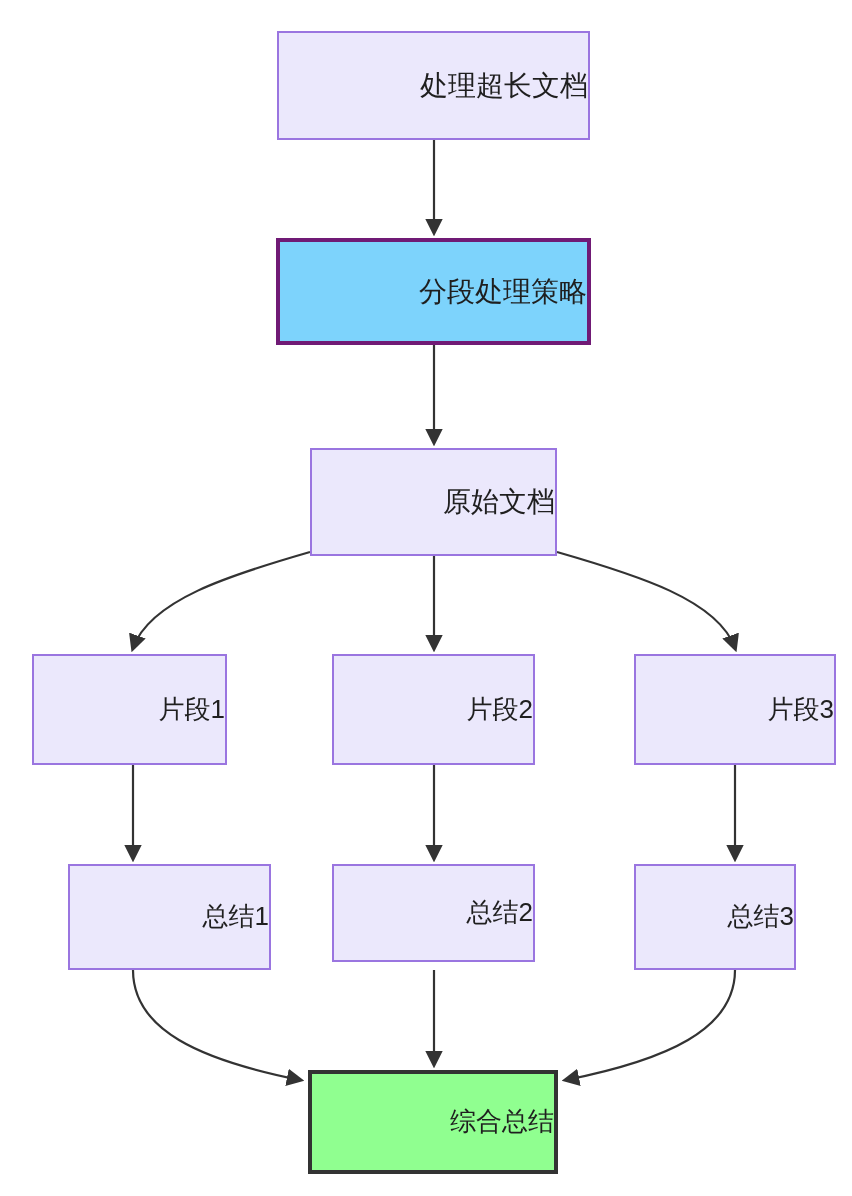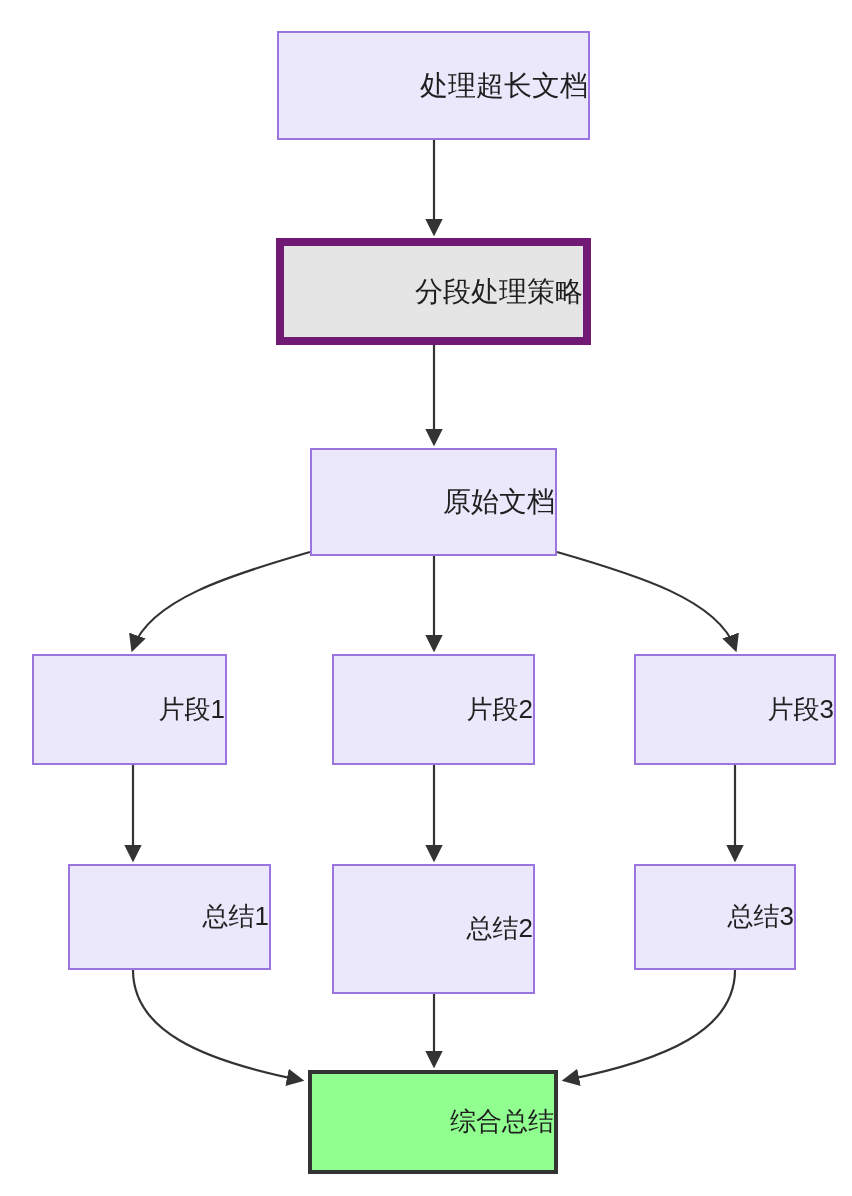--- a/index.html
+++ b/index.html
@@ -33,22 +33,22 @@
     justify-content: flex-end;
     text-align: center;
     color: #1f1f1f;
     line-height: 1.2;
   }
   .node-light {
     background: #ebe8fc;
     border: 2px solid #9a75e0;
   }
   .node-strong {
-    background: #e5e5e5;
-    border: 8px solid #701a75;
+    background: #7dd3fc;
+    border: 4px solid #701a75;
   }
   .node-accent {
     background: #90ff90;
     border: 4px solid #333333;
   }
   .node-label {
     display: block;
     white-space: nowrap;
   }
   .fs-28 { font-size: 28px; }
@@ -110,21 +110,21 @@
   </div>
 
   <div class="node node-light" style="left:634px; top:654px; width:202px; height:111px;">
     <span class="node-label fs-26">片段3</span>
   </div>
 
   <div class="node node-light" style="left:32px; top:864px; width:203px; height:106px;margin-left:36px;">
     <span class="node-label fs-26">总结1</span>
   </div>
 
-  <div class="node node-light" style="left:332px; top:864px; width:203px; height:130px;">
+  <div class="node node-light" style="left:332px; top:864px; width:203px; height:98px;">
     <span class="node-label fs-26">总结2</span>
   </div>
 
   <div class="node node-light" style="left:634px; top:864px; width:162px; height:106px;padding-left:17px;">
     <span class="node-label fs-26">总结3</span>
   </div>
 
   <div class="node node-accent" style="left:308px; top:1070px; width:250px; height:104px;">
     <span class="node-label fs-26">综合总结</span>
   </div>

